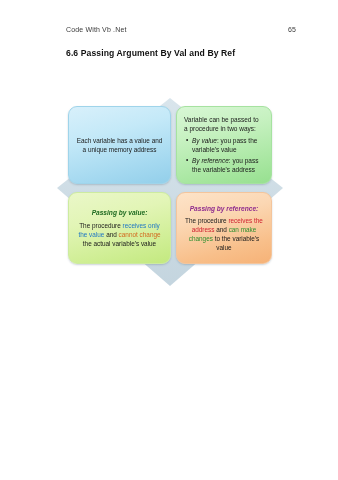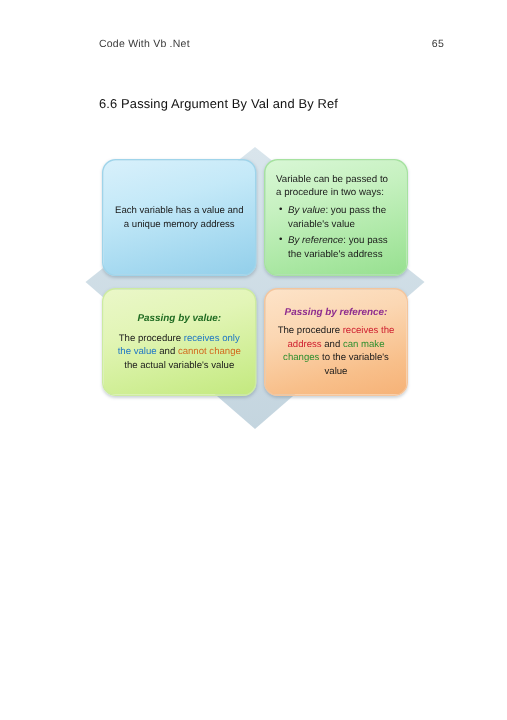--- a/index.html
+++ b/index.html
@@ -35,23 +35,23 @@
     color: #3a3a3a;
     letter-spacing: 0.15px;
   }
   .page-header .book-title { white-space: nowrap; }
   .page-header .page-number { white-space: nowrap; }
 
   
   .section-title {
     position: absolute;
     left: 66px;
-    top: 64px;
+    top: 48px;
     font-size: 8.6px;
-    font-weight: normal;
+    font-weight: bold;
     color: #111111;
     letter-spacing: 0.1px;
   }
 
   
   .diagram {
     position: absolute;
     left: 55px;
     top: 96px;
     width: 230px;

